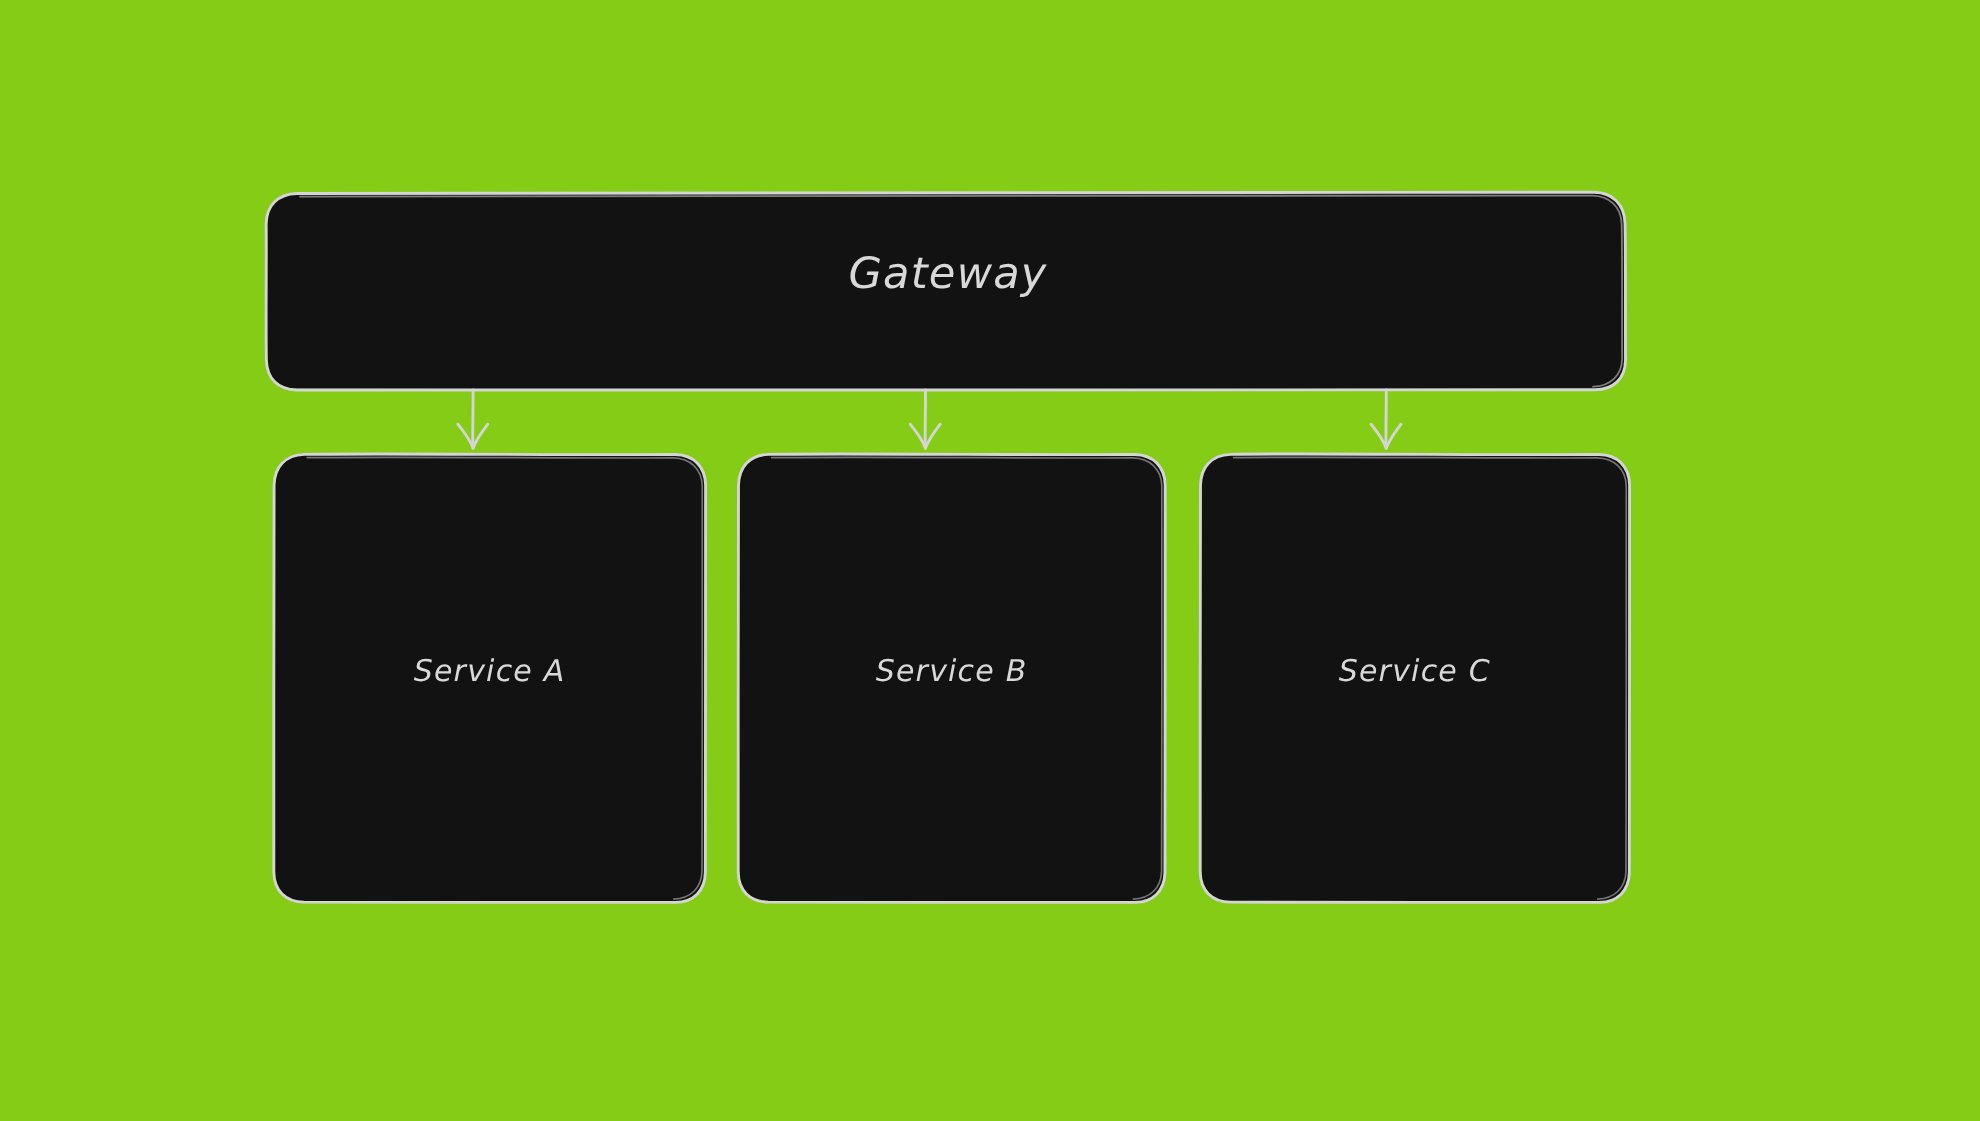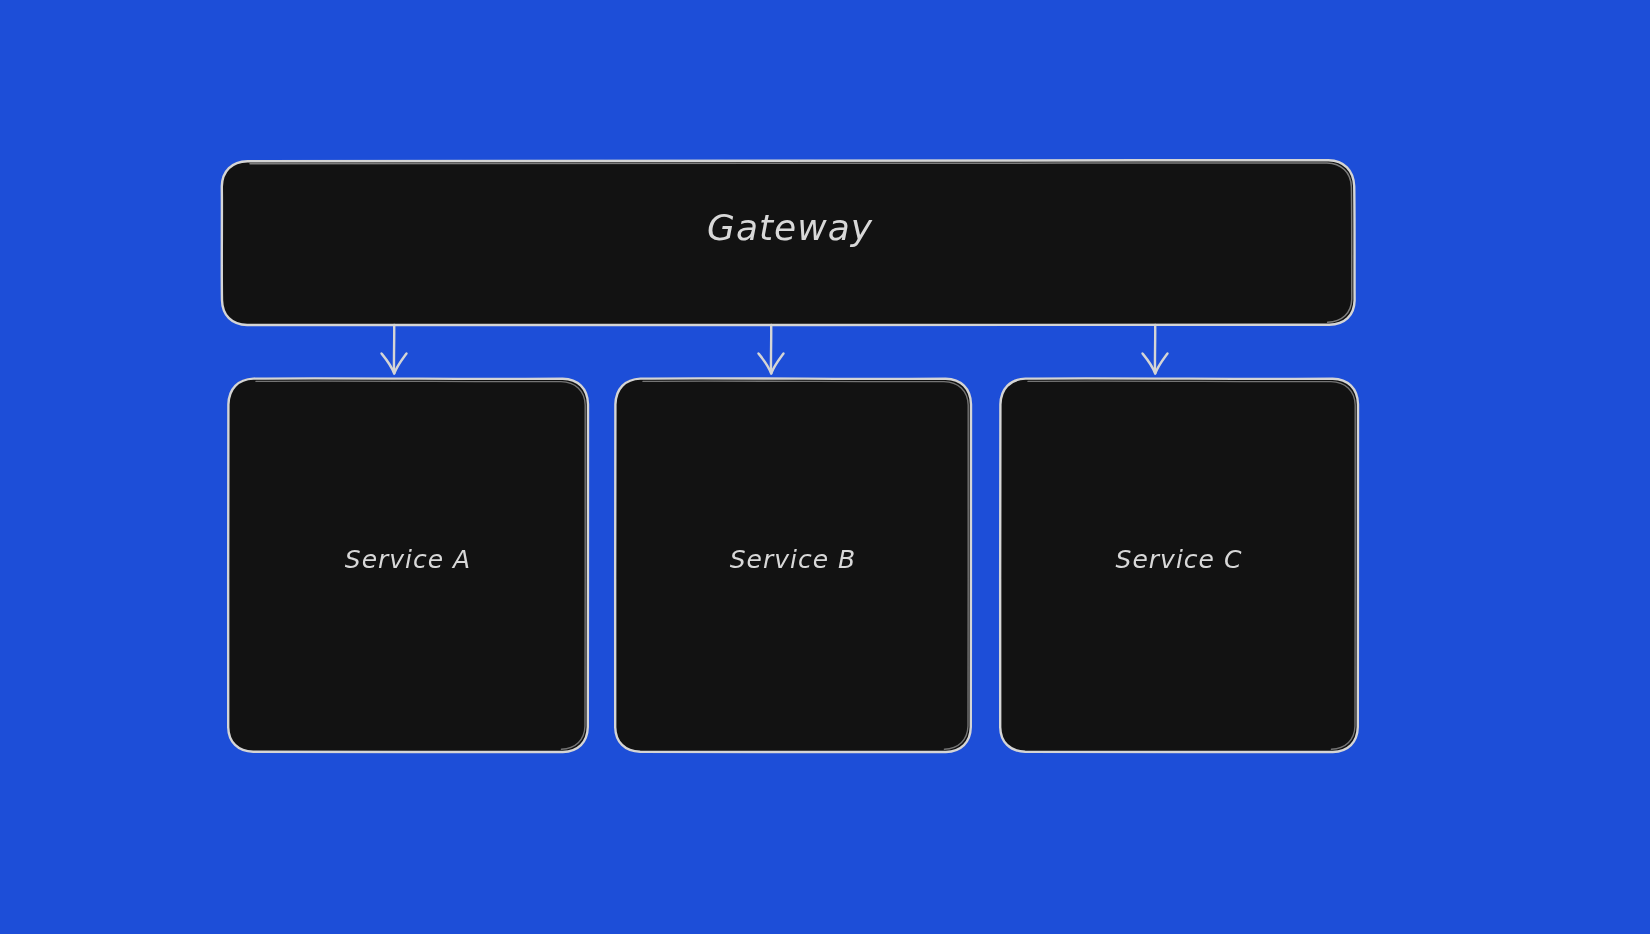--- a/index.html
+++ b/index.html
@@ -65,21 +65,21 @@
     fill: none;
     stroke: #d5d5d5;
     stroke-width: 2.4;
     stroke-linecap: round;
     stroke-linejoin: round;
   }
 </style>
 </head>
 <body style="background: rgb(18, 18, 18);">
 
-<div id="canvas" style="background: #1d4ed8;">
+<div id="canvas" style="background: #84cc16;">
 
   <svg id="diagram" viewBox="0 0 1650 934">
 
     <g>
       <path class="shape-fill" d="M 247 161 L 1329 160 Q 1354 161 1354 186 L 1355 300 Q 1354 324 1329 325 L 247 324 Q 223 324 222 300 L 222 186 Q 223 161 247 161 Z" style="fill: rgb(18, 18, 18);"></path>
 
       <path class="shape-stroke" d="M 247.5 161.2
                C 420 159.8, 900 160.6, 1328.5 160.2
                C 1344 160.4, 1353.6 170.5, 1354.2 186.2
                C 1354.8 218, 1354.4 268, 1354.6 300.4

